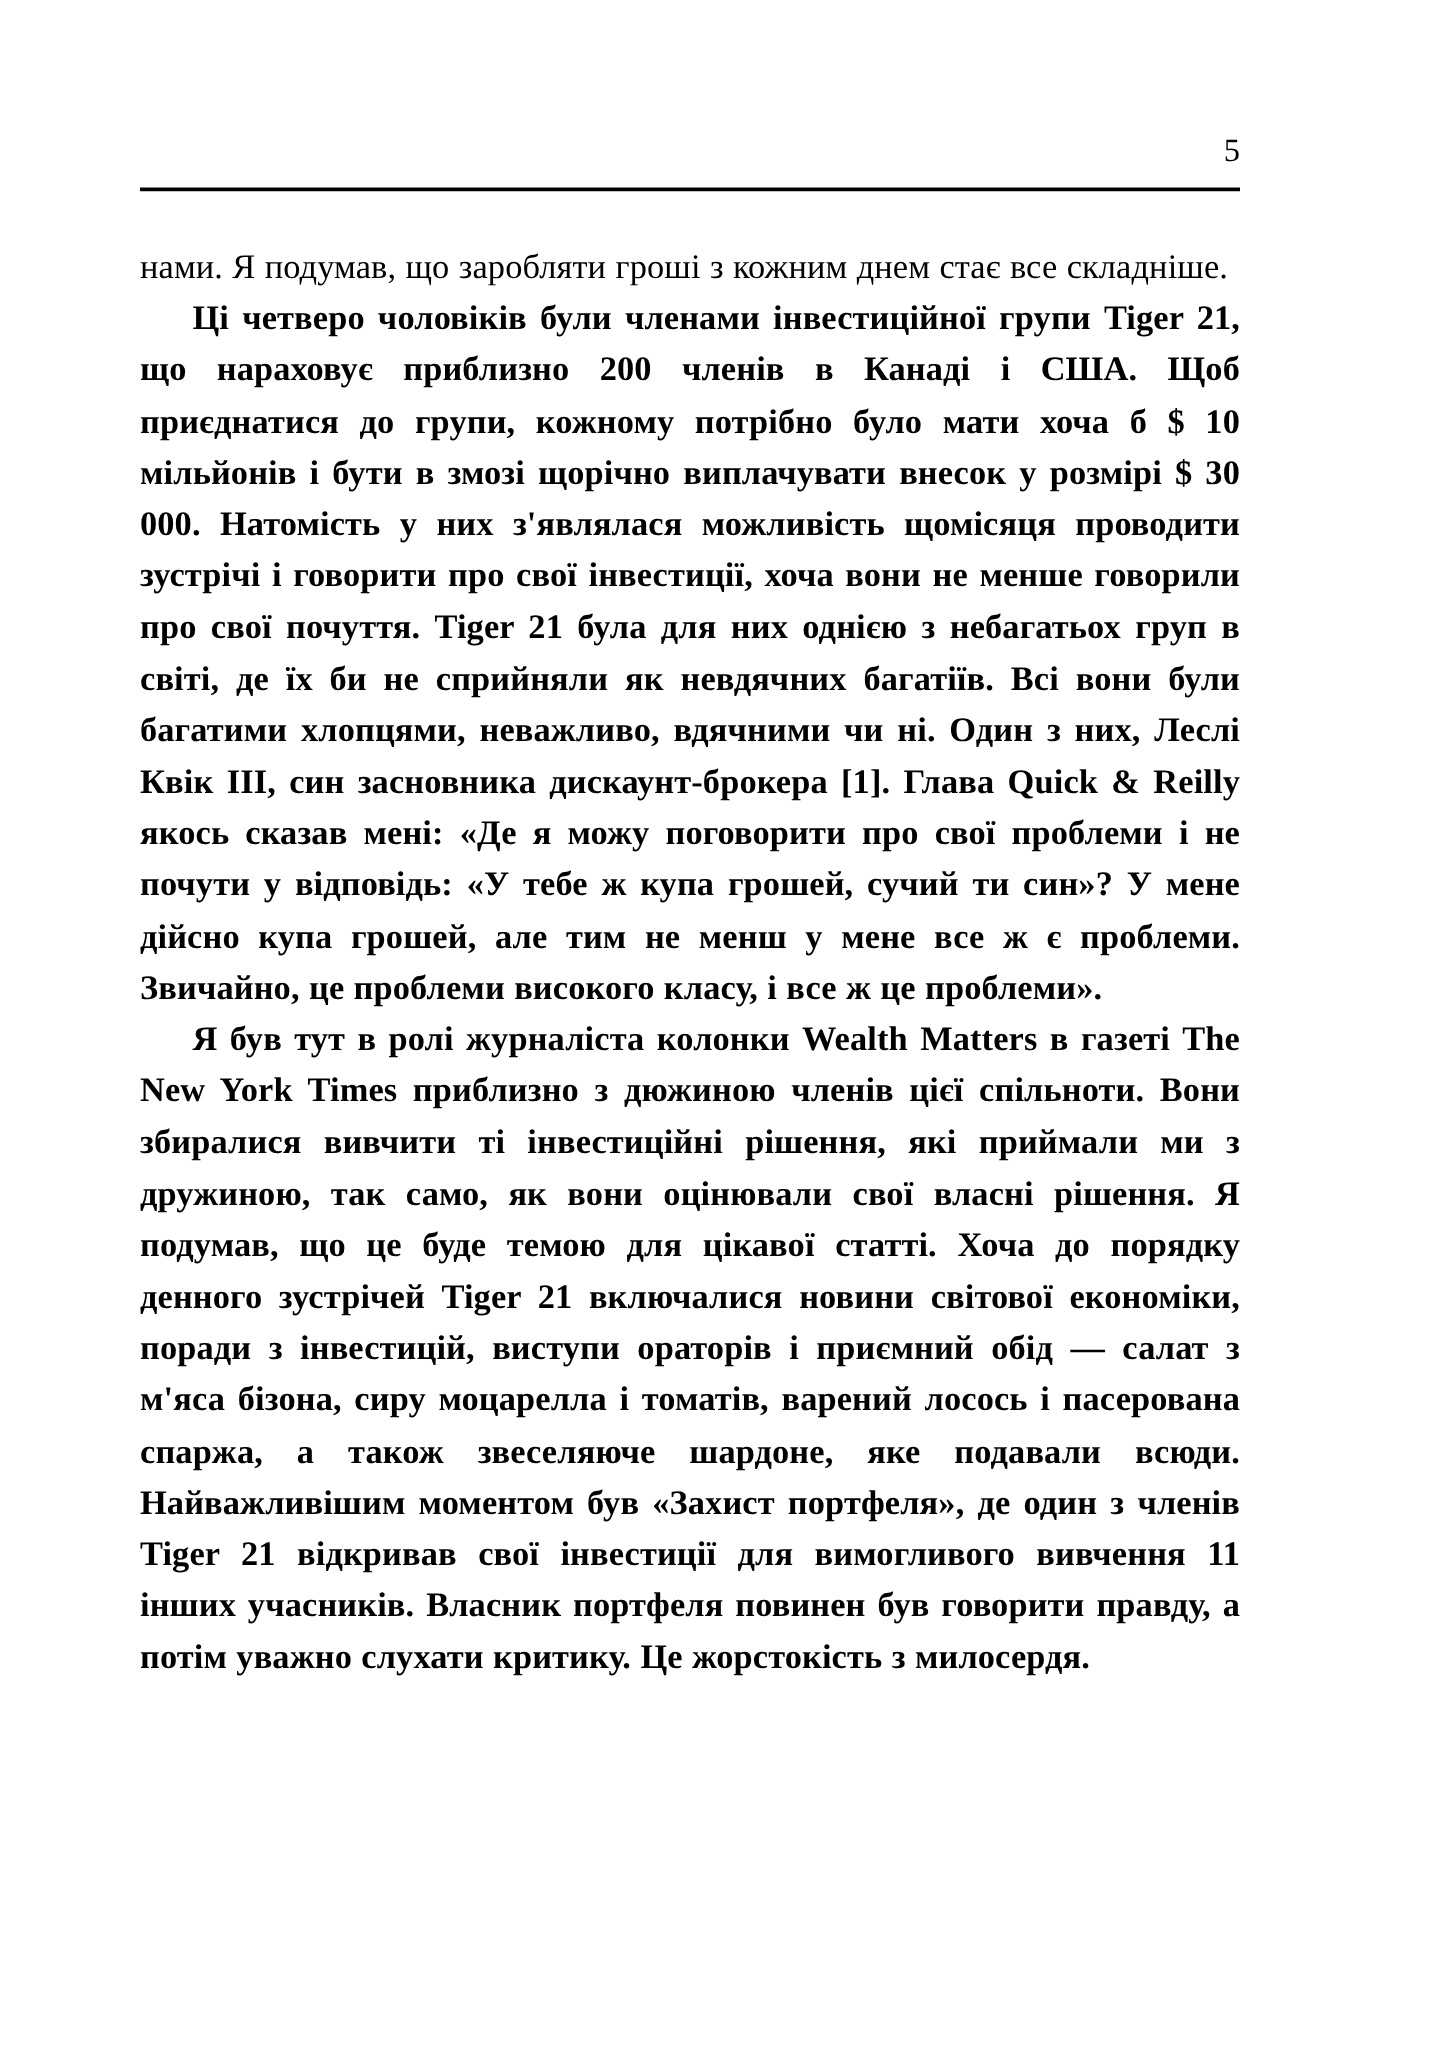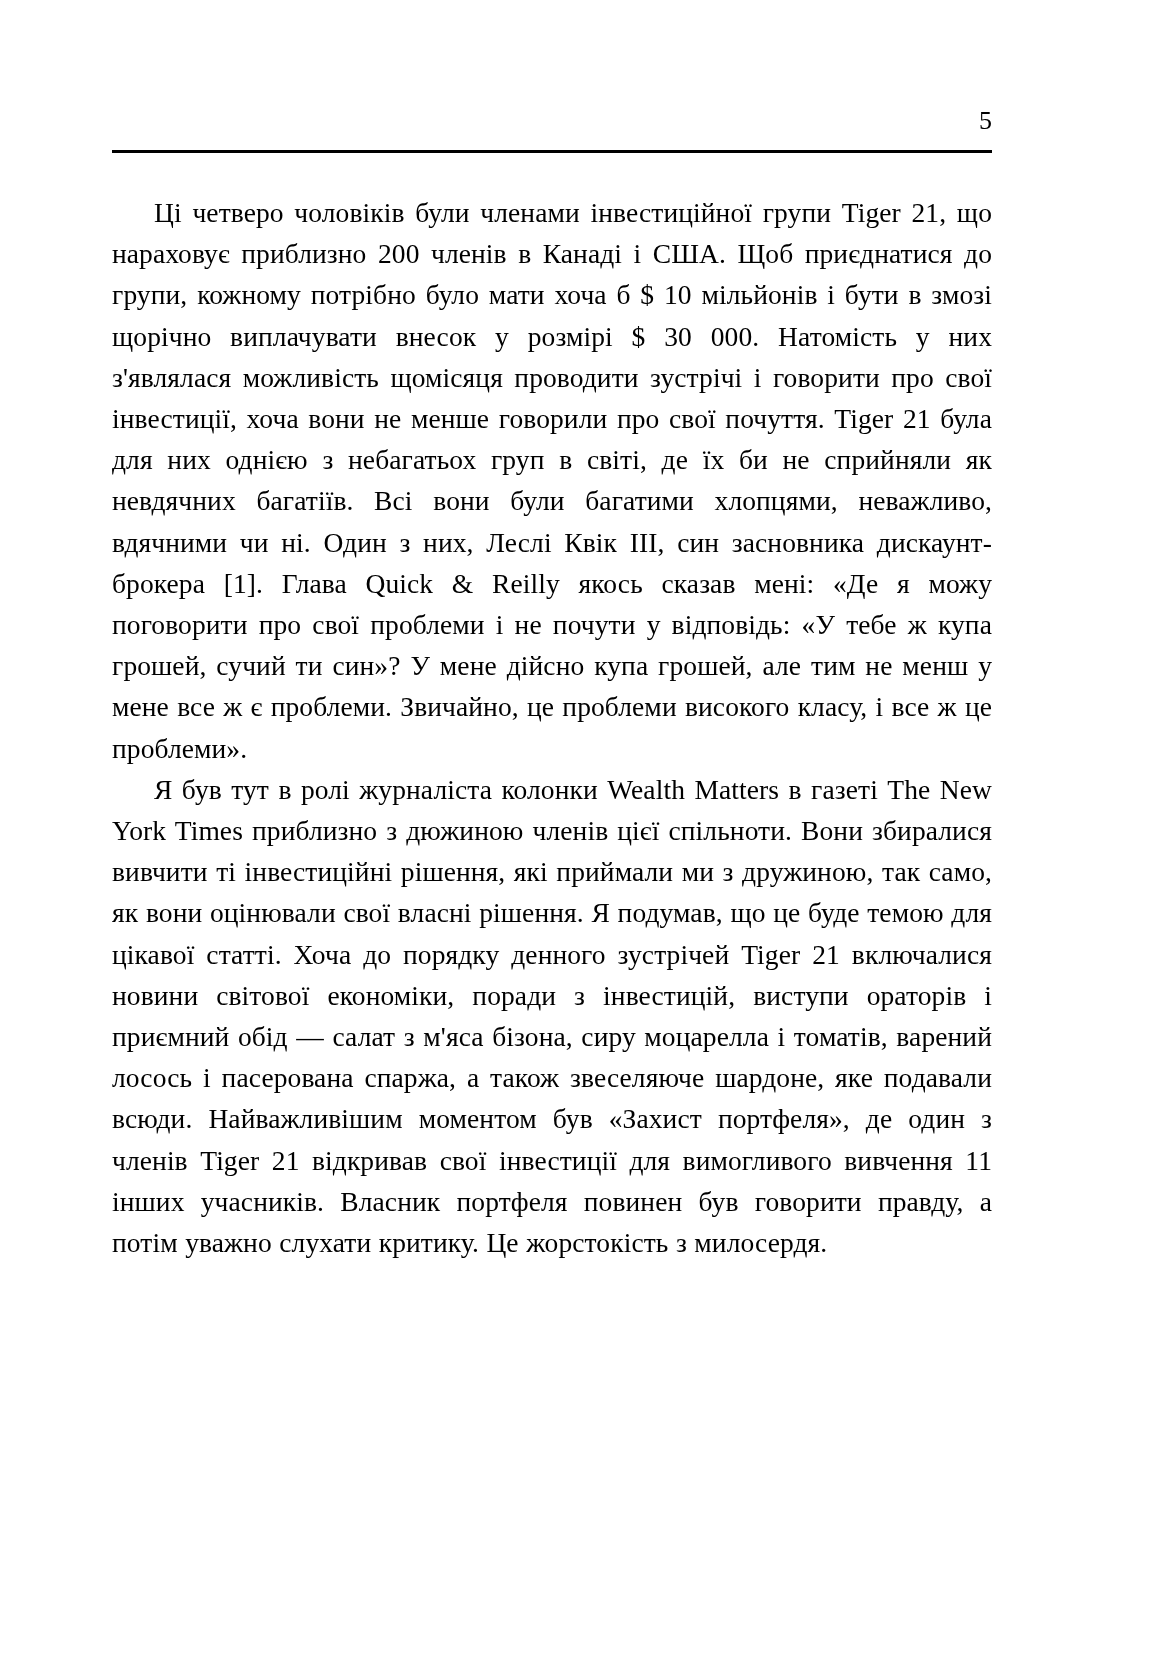--- a/index.html
+++ b/index.html
@@ -64,30 +64,32 @@
     word-spacing: 0.5px;
   }
 
   .body-text p {
     margin: 0;
     text-indent: 0;
   }
 
   .body-text p.indented {
     text-indent: 42px;
+    font-weight: bold;
   }
 </style>
 </head>
 <body>
 
 <div class="page">
 
   <div class="header">
     <span class="folio">5</span>
     <div class="header-rule"></div>
   </div>
 
   <div class="body-text">
+    <p>нами. Я подумав, що заробляти гроші з кожним днем стає все складніше.</p>
     <p class="indented">Ці четверо чоловіків були членами інвестиційної групи Tiger 21, що нараховує приблизно 200 членів в Канаді і США. Щоб приєднатися до групи, кожному потрібно було мати хоча б $ 10 мільйонів і бути в змозі щорічно виплачувати внесок у розмірі $ 30 000. Натомість у них з'являлася можливість щомісяця проводити зустрічі і говорити про свої інвестиції, хоча вони не менше говорили про свої почуття. Tiger 21 була для них однією з небагатьох груп в світі, де їх би не сприйняли як невдячних багатіїв. Всі вони були багатими хлопцями, неважливо, вдячними чи ні. Один з них, Леслі Квік III, син засновника дискаунт-брокера [1]. Глава Quick &amp; Reilly якось сказав мені: «Де я можу поговорити про свої проблеми і не почути у відповідь: «У тебе ж купа грошей, сучий ти син»? У мене дійсно купа грошей, але тим не менш у мене все ж є проблеми. Звичайно, це проблеми високого класу, і все ж це проблеми».</p>
     <p class="indented">Я був тут в ролі журналіста колонки Wealth Matters в газеті The New York Times приблизно з дюжиною членів цієї спільноти. Вони збиралися вивчити ті інвестиційні рішення, які приймали ми з дружиною, так само, як вони оцінювали свої власні рішення. Я подумав, що це буде темою для цікавої статті. Хоча до порядку денного зустрічей Tiger 21 включалися новини світової економіки, поради з інвестицій, виступи ораторів і приємний обід — салат з м'яса бізона, сиру моцарелла і томатів, варений лосось і пасерована спаржа, а також звеселяюче шардоне, яке подавали всюди. Найважливішим моментом був «Захист портфеля», де один з членів Tiger 21 відкривав свої інвестиції для вимогливого вивчення 11 інших учасників. Власник портфеля повинен був говорити правду, а потім уважно слухати критику. Це жорстокість з милосердя.</p>
   </div>
 
 </div>
 
 </body></html>

